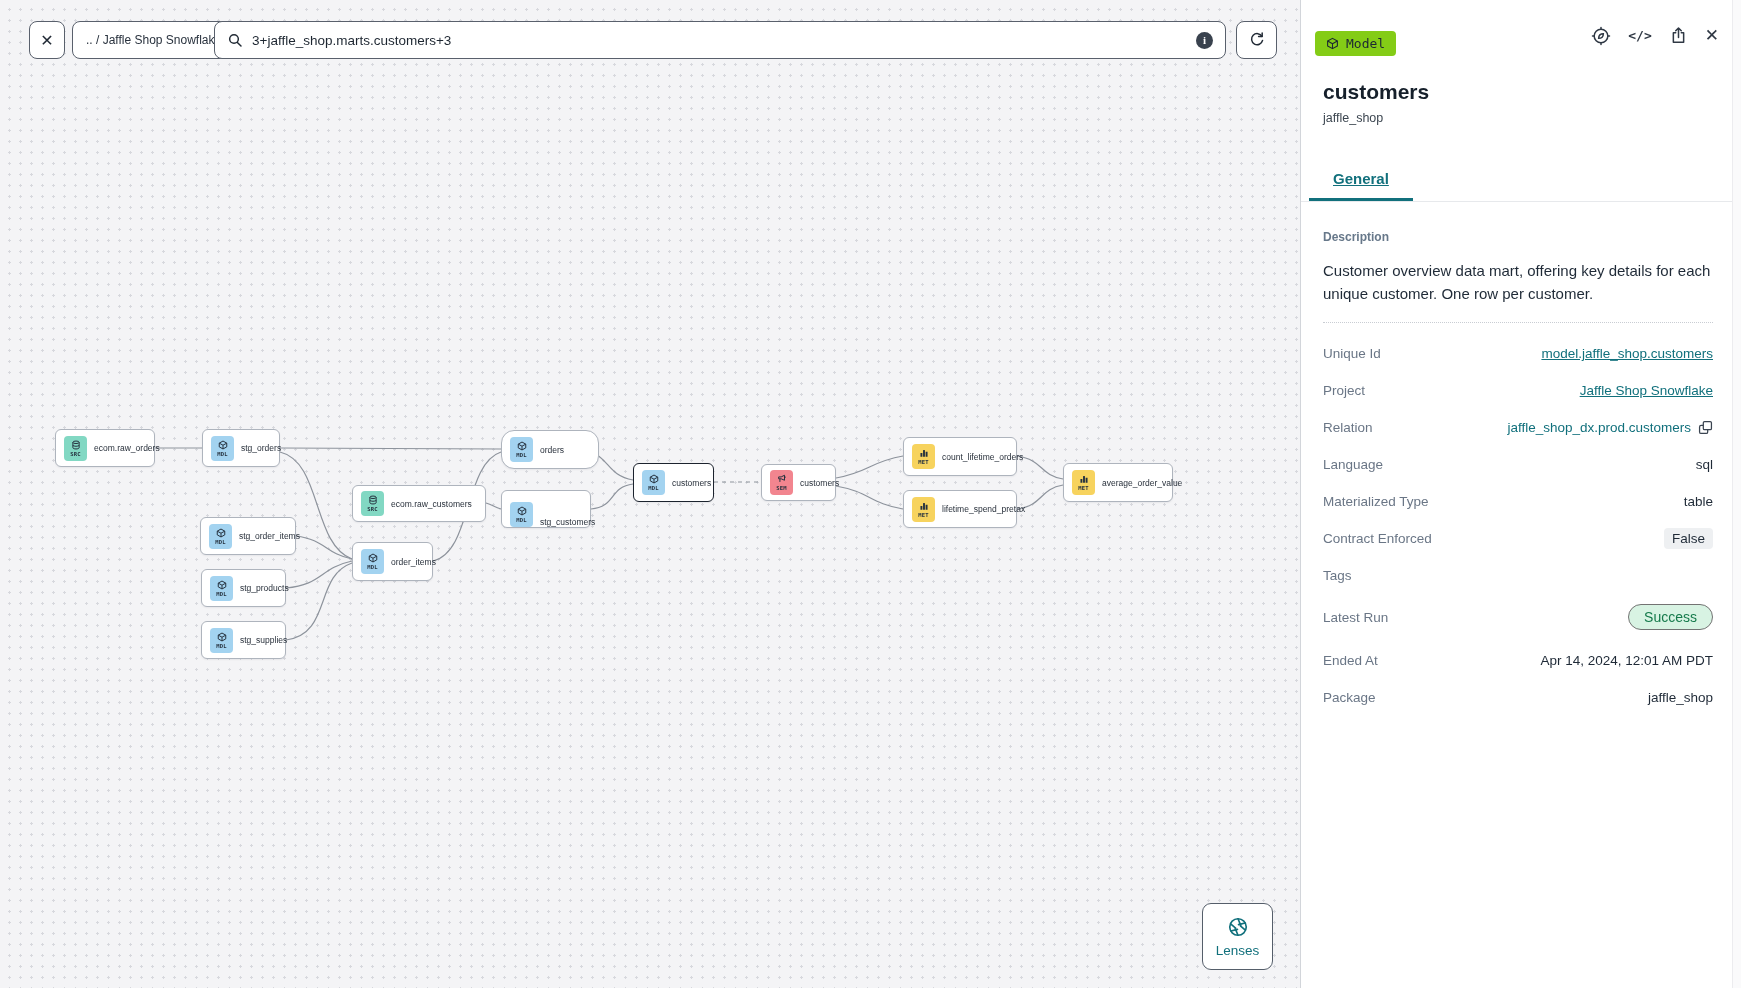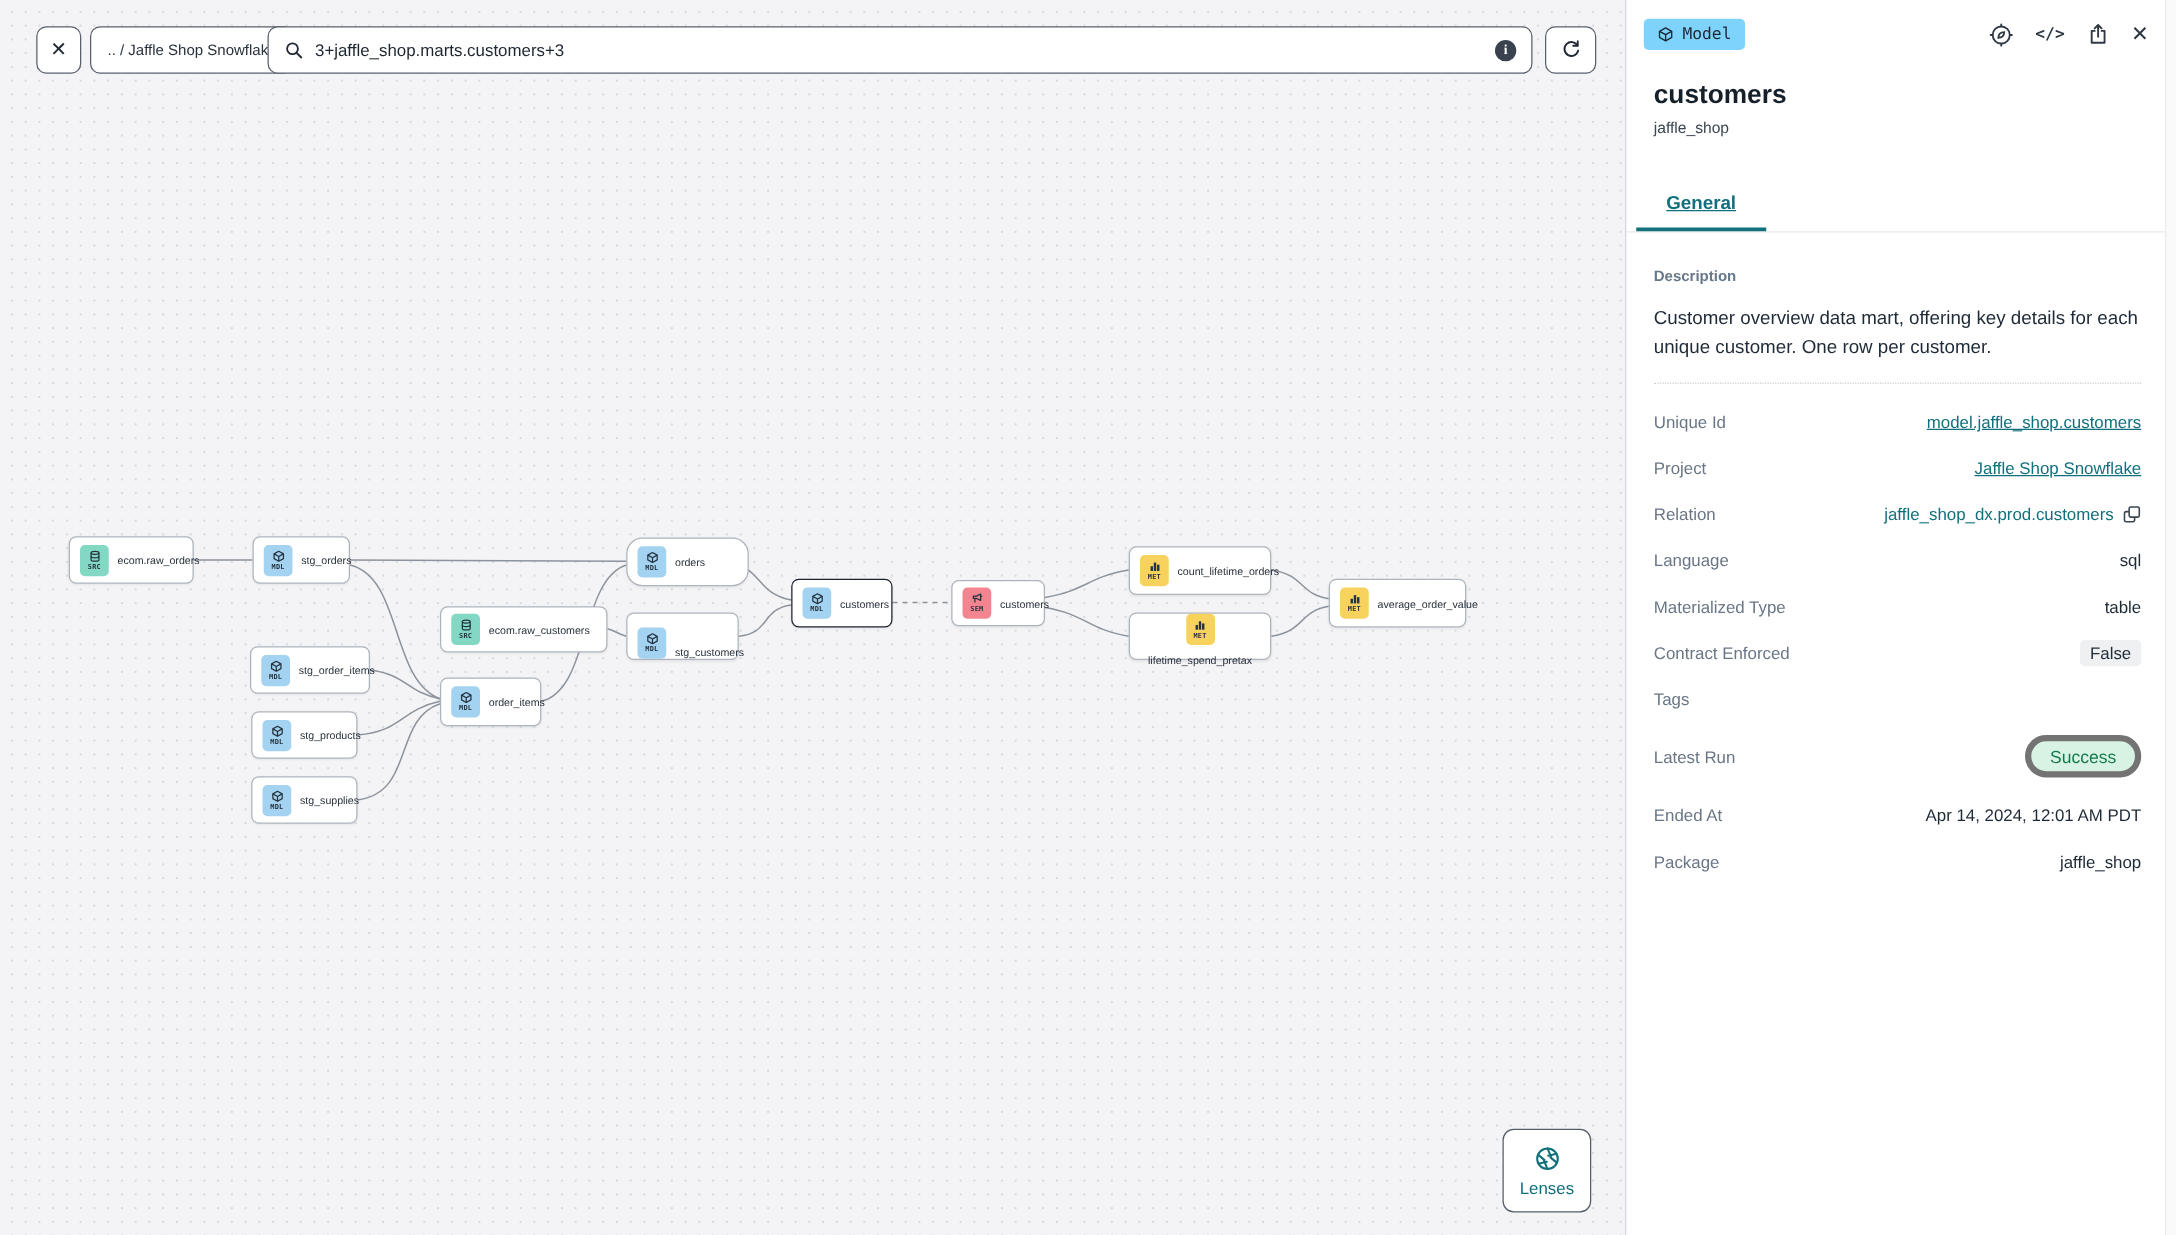--- a/index.html
+++ b/index.html
@@ -52,23 +52,23 @@
     color:#11707c; cursor:pointer; }
   .lenses-btn span { font-size:13.5px; }
 
   
   .panel { position:absolute; left:1300px; top:0; width:441px; height:988px;
     background:#fff; border-left:1px solid #d2d5da; z-index:6; }
   .panel::after { content:""; position:absolute; right:0; top:0; bottom:0; width:8px;
     background:#fafafb; border-left:1px solid #ececef; }
   .panel-head { display:flex; align-items:center; justify-content:space-between;
     padding:15px 22px 0 14px; }
-  .res-badge { background:#7dd3fc; color:#1c2733; border-radius:4px;
+  .res-badge { background:#84cc16; color:#1c2733; border-radius:4px;
     display:inline-flex; align-items:center; gap:7px; padding:5px 11px;
-    font-family:"DejaVu Sans Mono", monospace; font-size:13px; }
+    font-family:"DejaVu Sans Mono", monospace; font-size:13px;margin-top:16px; }
   .head-icons { display:flex; align-items:center; gap:17px; color:#2f3844; }
   .head-icons .hicon { cursor:pointer; display:flex; align-items:center; }
   .code-glyph { font-family:"DejaVu Sans Mono", monospace; font-size:13px; font-weight:bold; }
   .x-glyph { font-size:17px; line-height:1; }
 
   .panel-title { font-size:21px; font-weight:bold; color:#16202b; margin:24px 22px 0; }
   .panel-subtitle { font-size:12.5px; color:#3c4650; margin:7px 22px 0; }
 
   .tabs { margin-top:36px; padding-left:8px; border-bottom:1px solid #e7e9ec; display:flex; }
   .tab { padding:9px 24px 11px; font-size:15px; font-weight:bold; color:#11707c;
@@ -81,21 +81,21 @@
 
   .fields { margin-top:19px; }
   .frow { display:flex; align-items:center; justify-content:space-between;
     min-height:23px; margin-bottom:14px; }
   .flabel { font-size:13.5px; color:#6a7686; flex:0 0 auto; }
   .fvalue { font-size:13.5px; color:#1f2a37; text-align:right; display:flex;
     align-items:center; gap:7px; }
   .v-link { color:#11707c; text-decoration:underline; cursor:pointer; }
   .v-teal { color:#11707c; }
   .v-badge { background:#eef0f2; border-radius:4px; padding:3px 8px; }
-  .v-success { background:#d8f3e3; border:5px solid #737373; color:#157a4b;
+  .v-success { background:#d8f3e3; border:1px solid #737373; color:#157a4b;
     border-radius:999px; padding:4px 15px; font-size:14px; }
   .copy-ic { color:#3a4450; cursor:pointer; display:flex; }
   .frow-success { margin-top:17px; margin-bottom:19px; }
 </style>
 </head>
 <body>
 
 <div class="canvas">
   <svg class="edge-layer" viewBox="0 0 1300 988" xmlns="http://www.w3.org/2000/svg">
       <path d="M154,448 L202,448" class="edge"></path>
@@ -232,21 +232,21 @@
     <span class="chip type-MET">
           <svg viewBox="0 0 24 24" fill="currentColor">
             <rect x="3.5" y="12" width="4.6" height="9"></rect>
             <rect x="9.7" y="5" width="4.6" height="16"></rect>
             <rect x="15.9" y="9" width="4.6" height="12"></rect>
           </svg>
           <span class="chip-label">MET</span>
         </span>
     <span class="node-label">count_lifetime_orders</span>
   </div>
-      <div class="node" style="left: 903px; top: 490px; width: 114px; height: 38px; flex-direction: column;">
+      <div class="node" style="left: 903px; top: 490px; width: 114px; height: 38px;">
     <span class="chip type-MET">
           <svg viewBox="0 0 24 24" fill="currentColor">
             <rect x="3.5" y="12" width="4.6" height="9"></rect>
             <rect x="9.7" y="5" width="4.6" height="16"></rect>
             <rect x="15.9" y="9" width="4.6" height="12"></rect>
           </svg>
           <span class="chip-label">MET</span>
         </span>
     <span class="node-label">lifetime_spend_pretax</span>
   </div>

